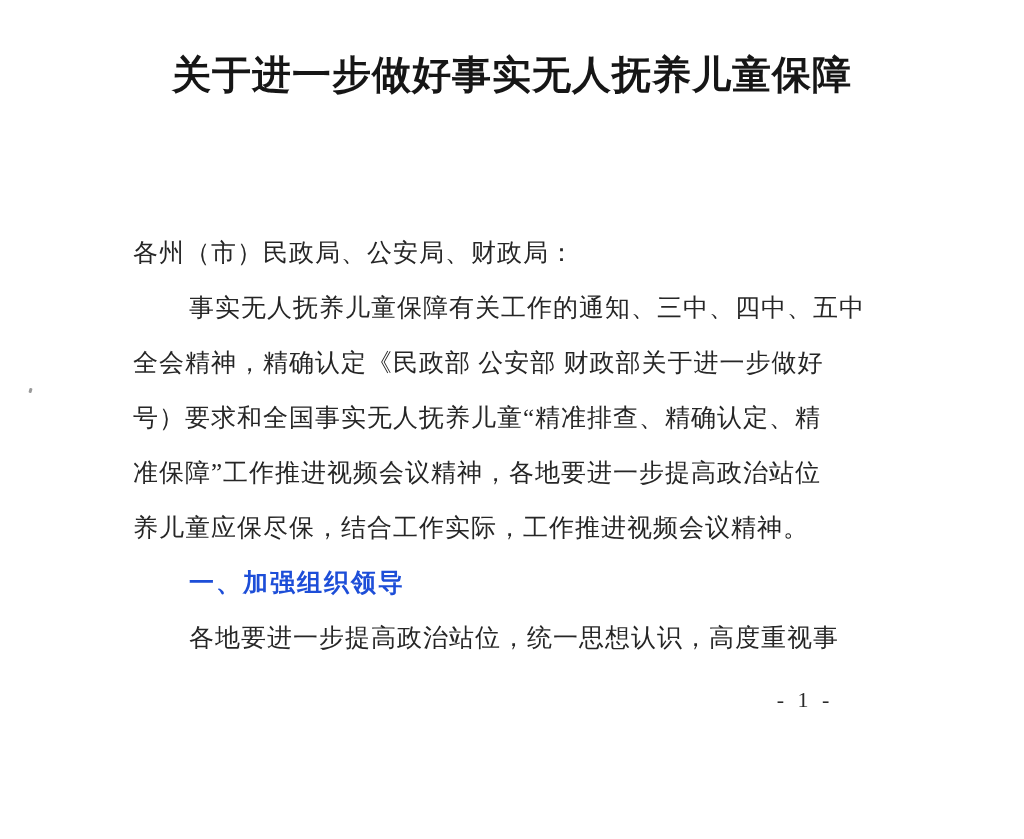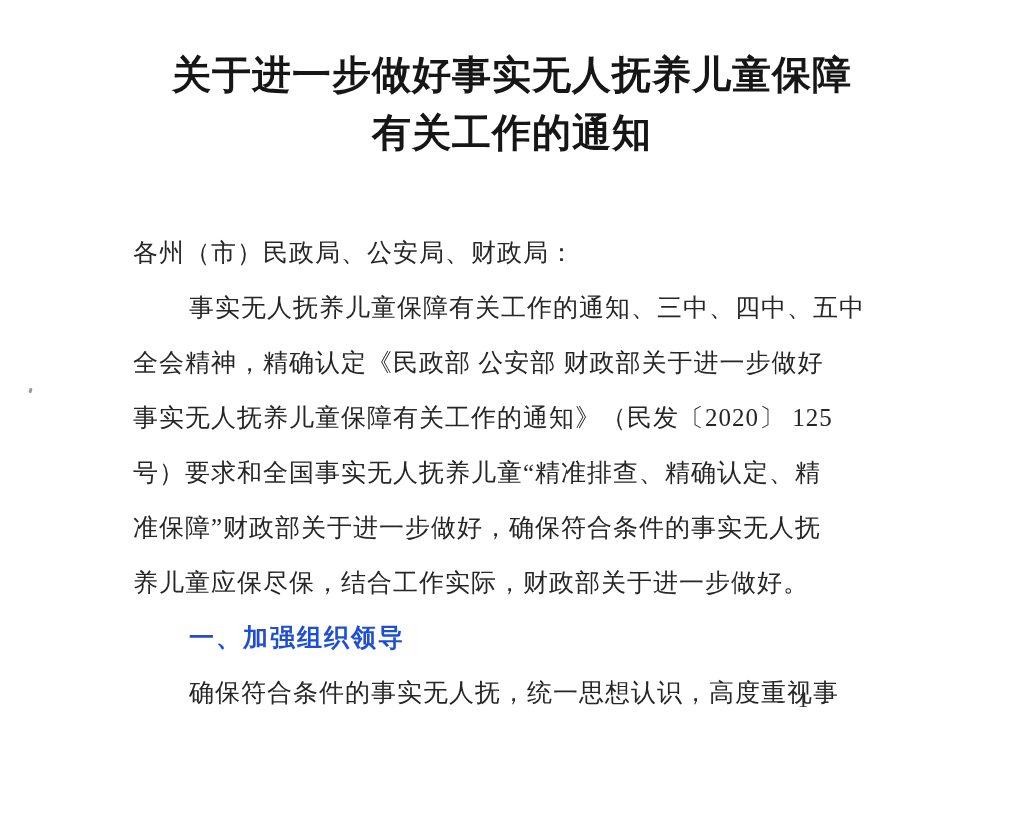--- a/index.html
+++ b/index.html
@@ -74,32 +74,30 @@
     transform: rotate(15deg);
   }
 </style>
 </head>
 <body>
 
 <div class="page">
 
   <div class="doc-title">
     <div>关于进一步做好事实无人抚养儿童保障</div>
-    <div>有关工作的通知</div>
   </div>
 
   <div class="body-block">
     <div class="line">各州（市）民政局、公安局、财政局：</div>
     <div class="line indent">事实无人抚养儿童保障有关工作的通知、三中、四中、五中</div>
     <div class="line">全会精神，精确认定《民政部 公安部 财政部关于进一步做好</div>
-    <div class="line">事实无人抚养儿童保障有关工作的通知》（民发〔2020〕 125</div>
     <div class="line">号）要求和全国事实无人抚养儿童“精准排查、精确认定、精</div>
-    <div class="line">准保障”财政部关于进一步做好，确保符合条件的事实无人抚</div>
-    <div class="line">养儿童应保尽保，结合工作实际，财政部关于进一步做好。</div>
+    <div class="line">准保障”工作推进视频会议精神，各地要进一步提高政治站位</div>
+    <div class="line">养儿童应保尽保，结合工作实际，工作推进视频会议精神。</div>
     <div class="line indent section-heading">一、加强组织领导</div>
-    <div class="line indent">确保符合条件的事实无人抚，统一思想认识，高度重视事</div>
+    <div class="line indent">各地要进一步提高政治站位，统一思想认识，高度重视事</div>
   </div>
 
   <div class="page-number">- 1 -</div>
 
   <div class="scan-speck"></div>
 
 </div>
 
 </body></html>

